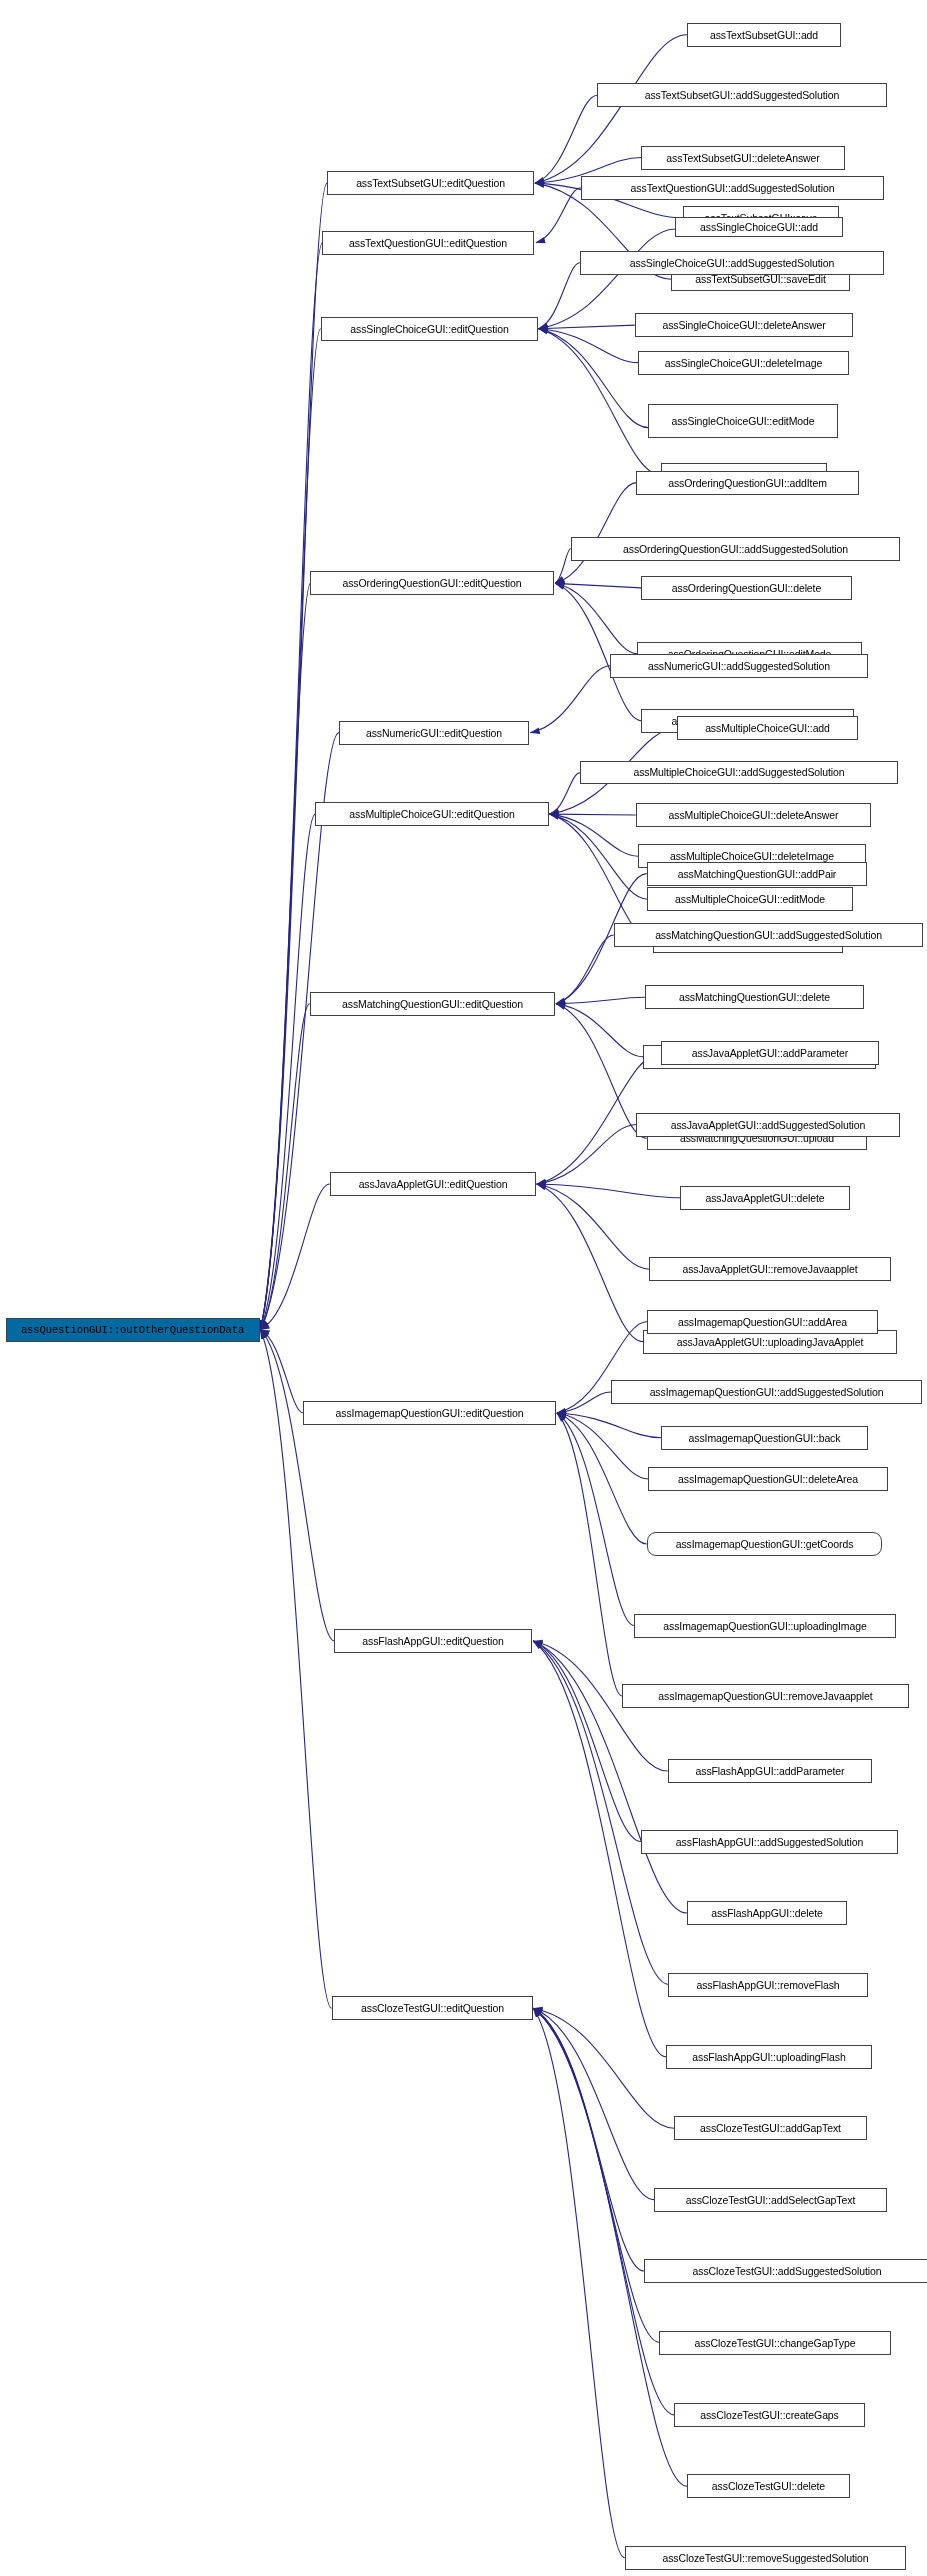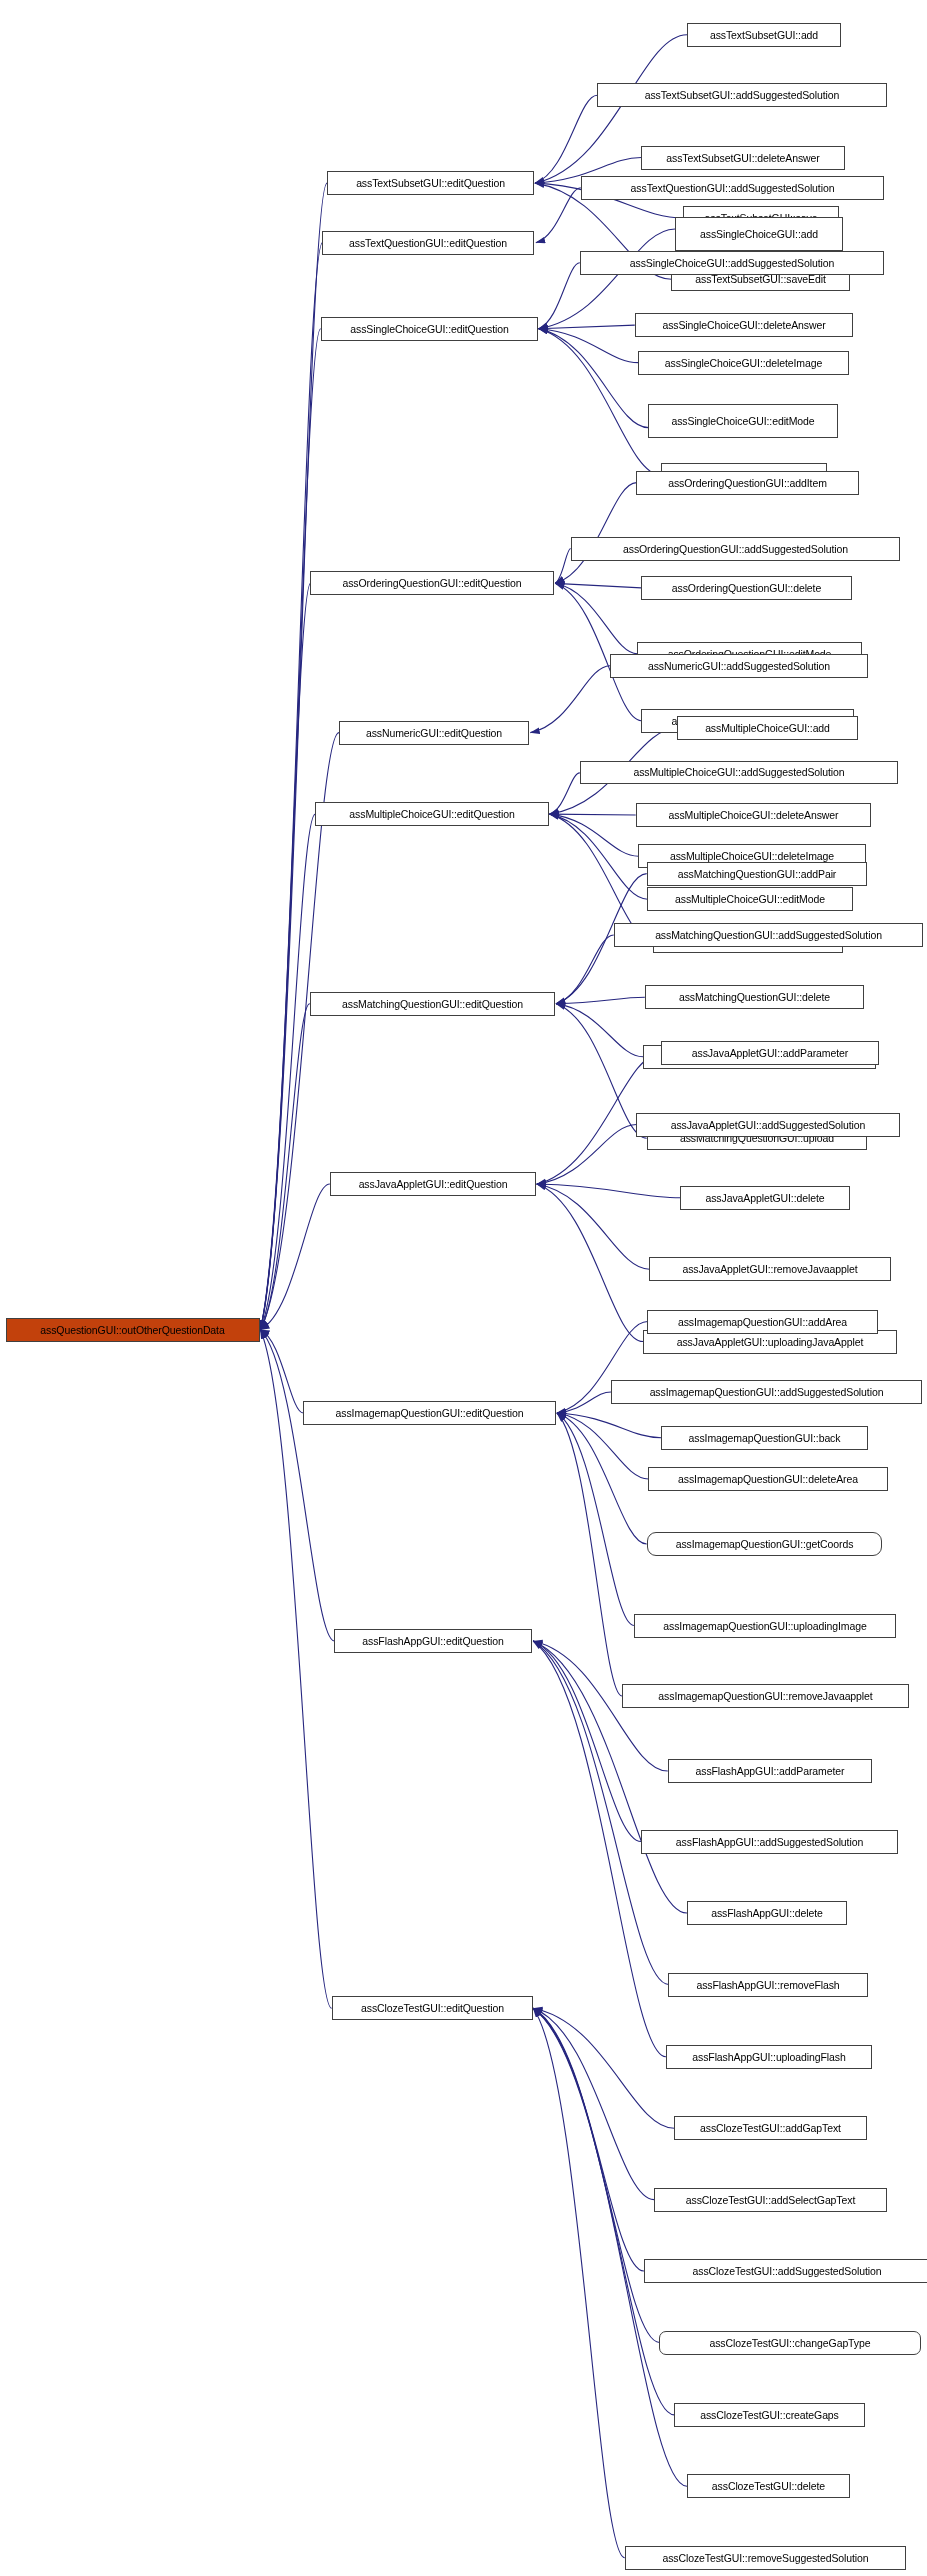--- a/index.html
+++ b/index.html
@@ -13,21 +13,21 @@
     background:#ffffff;
     color:#000000;
     font-size:10.5px;
     line-height:1;
     display:flex;
     align-items:center;
     justify-content:center;
     white-space:nowrap;
     letter-spacing:-0.1px;
   }
-  .node-box.root{background:#c2410c;border-color:#404040;}
+  .node-box.root{background:#0369a1;border-color:#404040;font-family:Liberation Mono, monospace;}
   .node-label{pointer-events:none;}
 </style>
 </head>
 <body>
 
 <div id="graph-root">
   <svg id="graph-svg" viewBox="0 0 1013 2813" xmlns="http://www.w3.org/2000/svg">
     <defs>
       <marker id="arrow" markerWidth="9" markerHeight="9" refX="8.5" refY="3" orient="auto" markerUnits="strokeWidth">
         <path d="M0,0 L9,3 L0,6 z" fill="#26267f"></path>
@@ -124,21 +124,21 @@
       </div>
       <div class="node-box" style="left: 322px; top: 231px; width: 212px; height: 24px;">
         <span class="node-label">assTextQuestionGUI::editQuestion</span>
       </div>
       <div class="node-box" style="left: 581px; top: 176px; width: 303px; height: 24px;">
         <span class="node-label">assTextQuestionGUI::addSuggestedSolution</span>
       </div>
       <div class="node-box" style="left: 321px; top: 317px; width: 217px; height: 24px;">
         <span class="node-label">assSingleChoiceGUI::editQuestion</span>
       </div>
-      <div class="node-box" style="left: 675px; top: 217px; width: 168px; height: 34px;">
+      <div class="node-box" style="left: 675px; top: 217px; width: 168px; height: 20px;">
         <span class="node-label">assSingleChoiceGUI::add</span>
       </div>
       <div class="node-box" style="left: 580px; top: 251px; width: 304px; height: 24px;">
         <span class="node-label">assSingleChoiceGUI::addSuggestedSolution</span>
       </div>
       <div class="node-box" style="left: 635px; top: 313px; width: 218px; height: 24px;">
         <span class="node-label">assSingleChoiceGUI::deleteAnswer</span>
       </div>
       <div class="node-box" style="left: 638px; top: 351px; width: 211px; height: 24px;">
         <span class="node-label">assSingleChoiceGUI::deleteImage</span>
@@ -277,21 +277,21 @@
       </div>
       <div class="node-box" style="left: 674px; top: 2116px; width: 193px; height: 24px;">
         <span class="node-label">assClozeTestGUI::addGapText</span>
       </div>
       <div class="node-box" style="left: 654px; top: 2188px; width: 233px; height: 24px;">
         <span class="node-label">assClozeTestGUI::addSelectGapText</span>
       </div>
       <div class="node-box" style="left: 644px; top: 2259px; width: 286px; height: 24px;">
         <span class="node-label">assClozeTestGUI::addSuggestedSolution</span>
       </div>
-      <div class="node-box" style="left: 659px; top: 2331px; width: 262px; height: 24px; border-radius: 7px;">
+      <div class="node-box" style="left: 659px; top: 2331px; width: 232px; height: 24px;">
         <span class="node-label">assClozeTestGUI::changeGapType</span>
       </div>
       <div class="node-box" style="left: 674px; top: 2403px; width: 191px; height: 24px;">
         <span class="node-label">assClozeTestGUI::createGaps</span>
       </div>
       <div class="node-box" style="left: 687px; top: 2474px; width: 163px; height: 24px;">
         <span class="node-label">assClozeTestGUI::delete</span>
       </div>
       <div class="node-box" style="left: 625px; top: 2546px; width: 281px; height: 24px;">
         <span class="node-label">assClozeTestGUI::removeSuggestedSolution</span>

